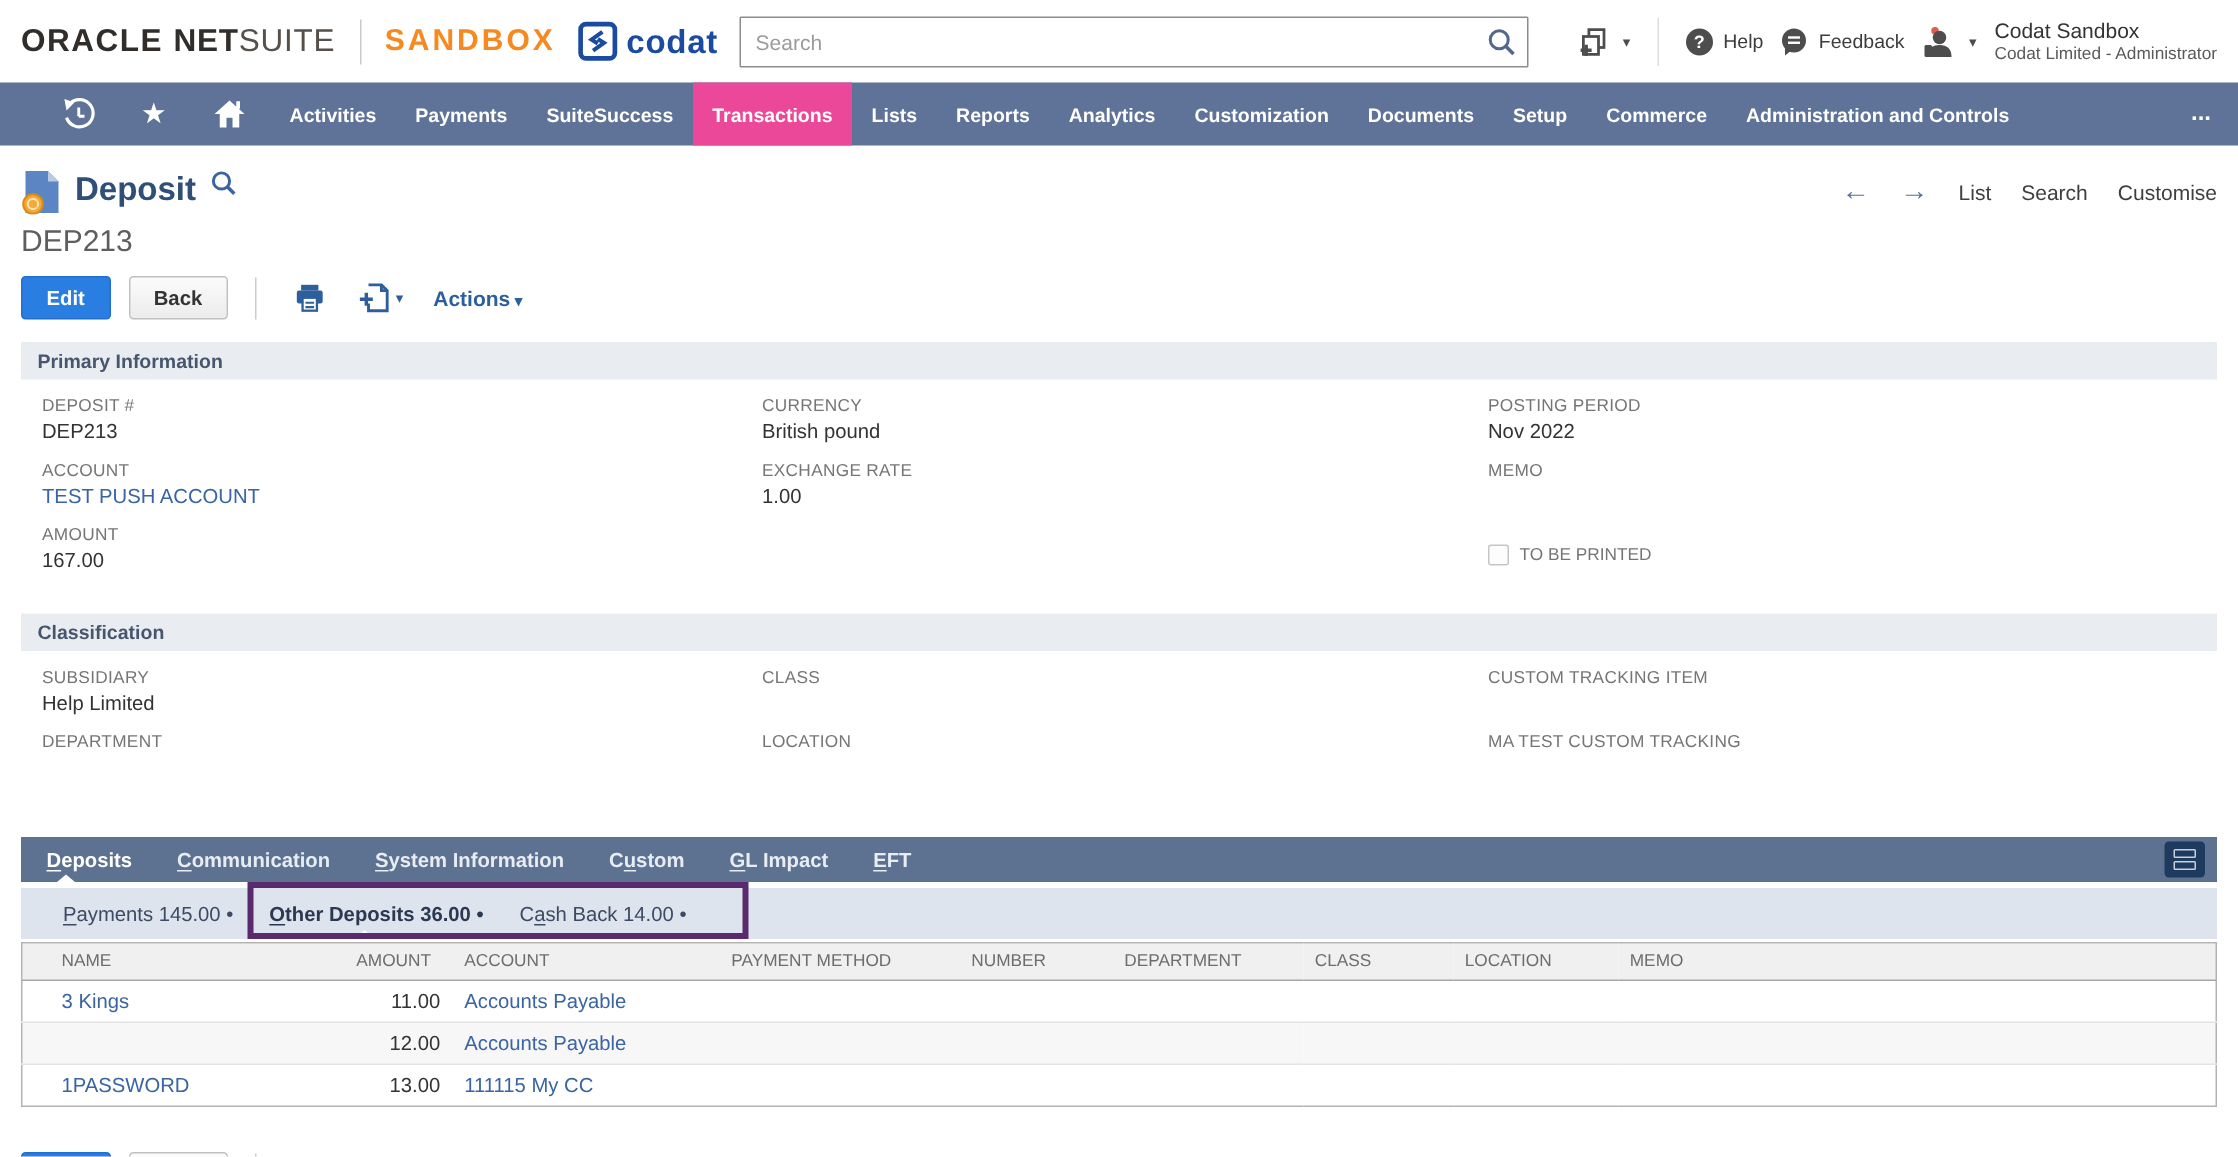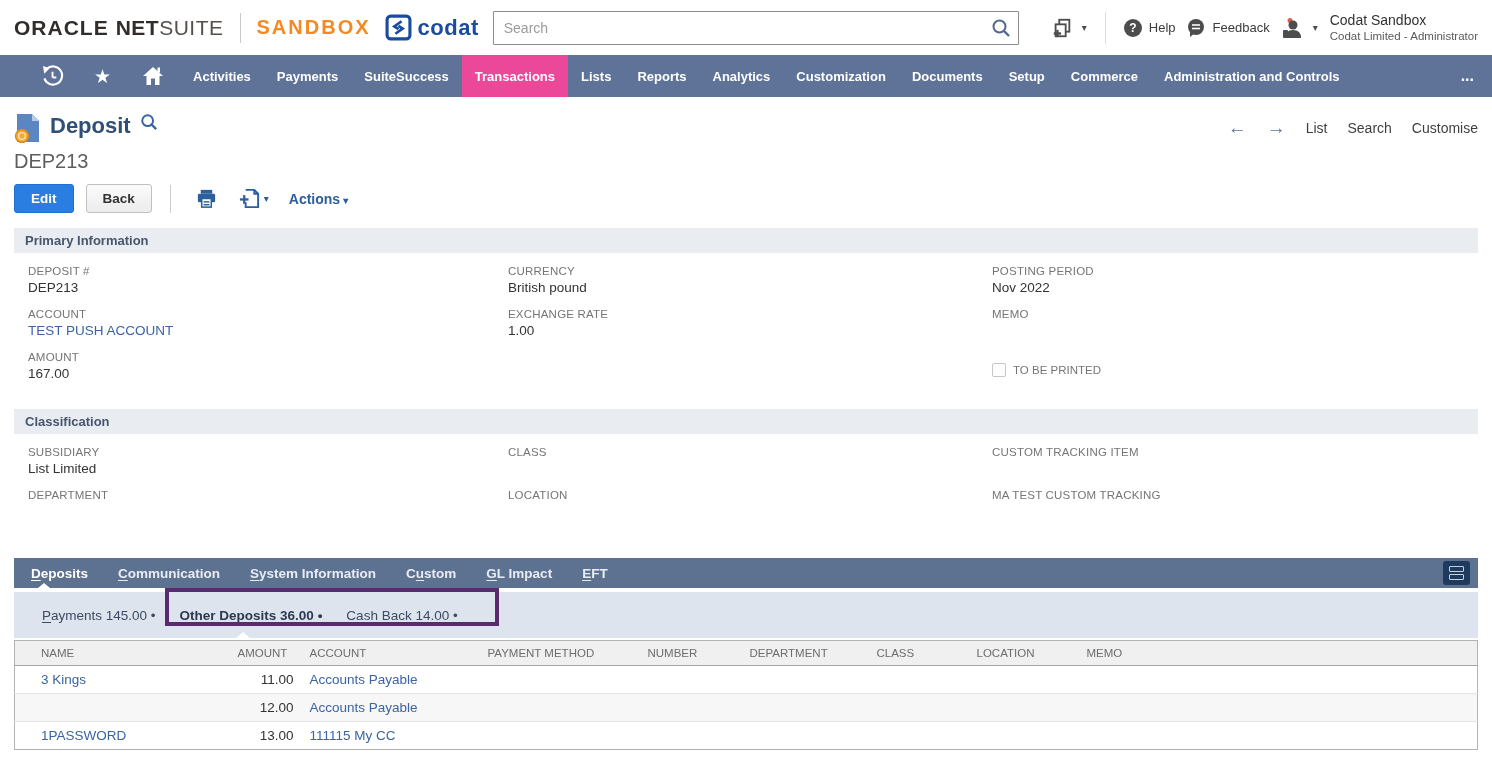--- a/index.html
+++ b/index.html
@@ -81,21 +81,21 @@
      color:#e8edf4; font-size:13.5px; font-weight:600; cursor:pointer; white-space:nowrap; }
   .tab.active { color:#fff; font-weight:700; }
   .tab.active::after { content:""; position:absolute; bottom:0; left:22px; border-left:6px solid transparent;
      border-right:6px solid transparent; border-bottom:5px solid #fff; }
   .key { text-decoration:underline; text-underline-offset:2px; }
   .view-toggle { margin-left:auto; margin-right:6px; width:27px; height:24px; background:#1e3a5f;
      border-radius:3px; display:flex; flex-direction:column; align-items:center; justify-content:center;
      gap:2px; cursor:pointer; }
   .view-toggle .bar-rect { width:15px; height:6px; border:1.5px solid #c8d0da; border-radius:1px; }
 
-  .subtab-row { position:relative; margin-top:4px; height:46px; background:#dde4ee; display:flex;
+  .subtab-row { position:relative; margin-top:4px; height:34px; background:#dde4ee; display:flex;
      align-items:center; padding-left:26px; gap:20px; }
   .subtab { position:relative; height:100%; display:flex; align-items:center; font-size:13.5px;
      color:#3c4a63; cursor:pointer; white-space:nowrap; padding:0 2px; }
   .subtab.active { font-weight:700; color:#2b3950; }
   .subtab.active::after { content:""; position:absolute; bottom:0; left:58px; border-left:7px solid transparent;
      border-right:7px solid transparent; border-bottom:6px solid #fff; }
   .annotation-box { position:absolute; left:151px; top:-4px; width:334px; height:38px;
      border:4px solid #5a2a6e; z-index:4; pointer-events:none; }
 
   
@@ -303,21 +303,21 @@
         <span class="chk-label">TO BE PRINTED</span>
       </div>
     </div>
   </div>
 
   <div class="section-bar">Classification</div>
   <div class="fields-grid">
     <div>
       <div class="field">
         <div class="f-label">SUBSIDIARY</div>
-        <div class="f-value">List Limited</div>
+        <div class="f-value">Help Limited</div>
       </div>
       <div class="field">
         <div class="f-label">DEPARTMENT</div>
         <div class="f-value"></div>
       </div>
     </div>
     <div>
       <div class="field">
         <div class="f-label">CLASS</div>
         <div class="f-value"></div>

